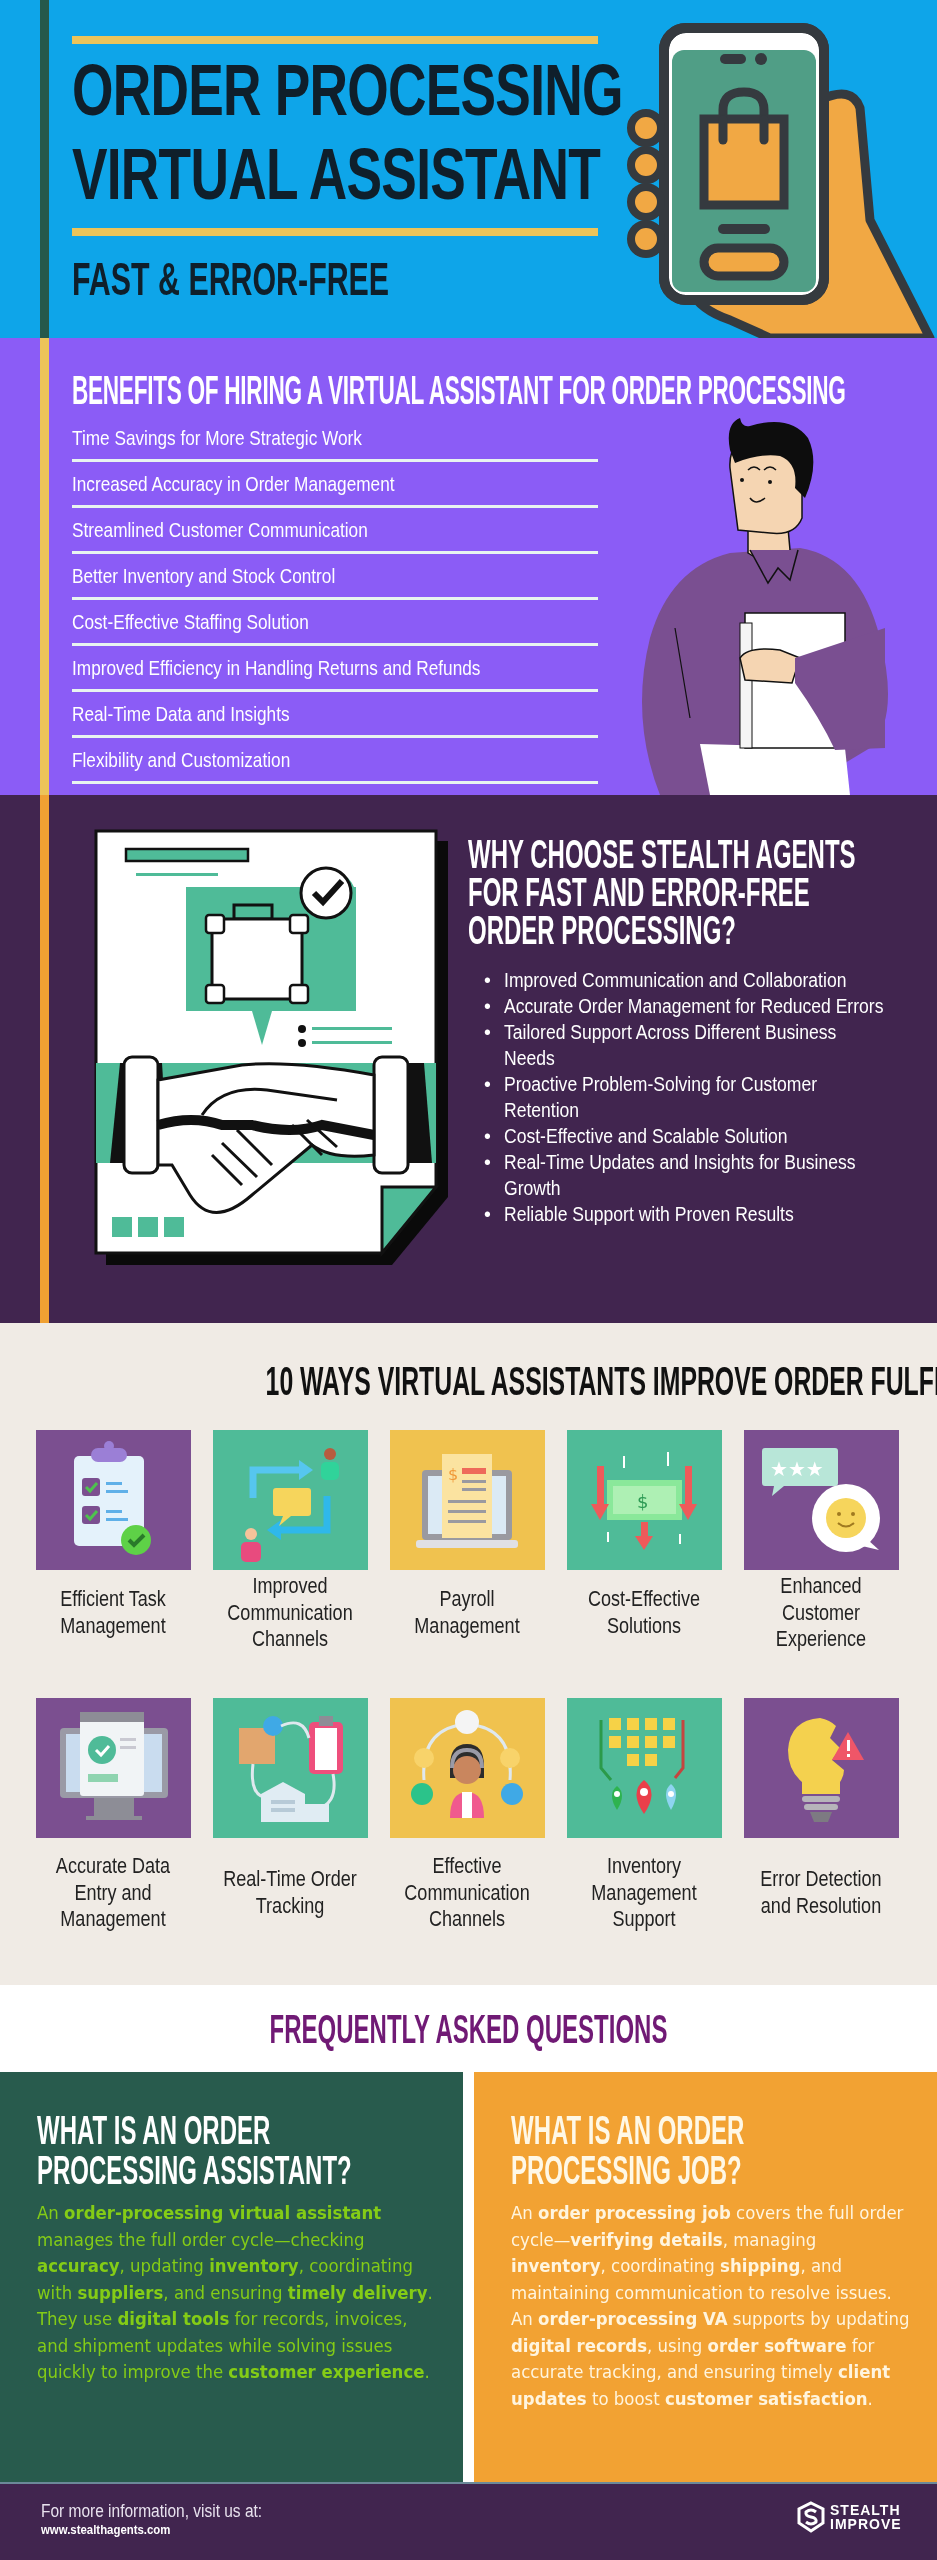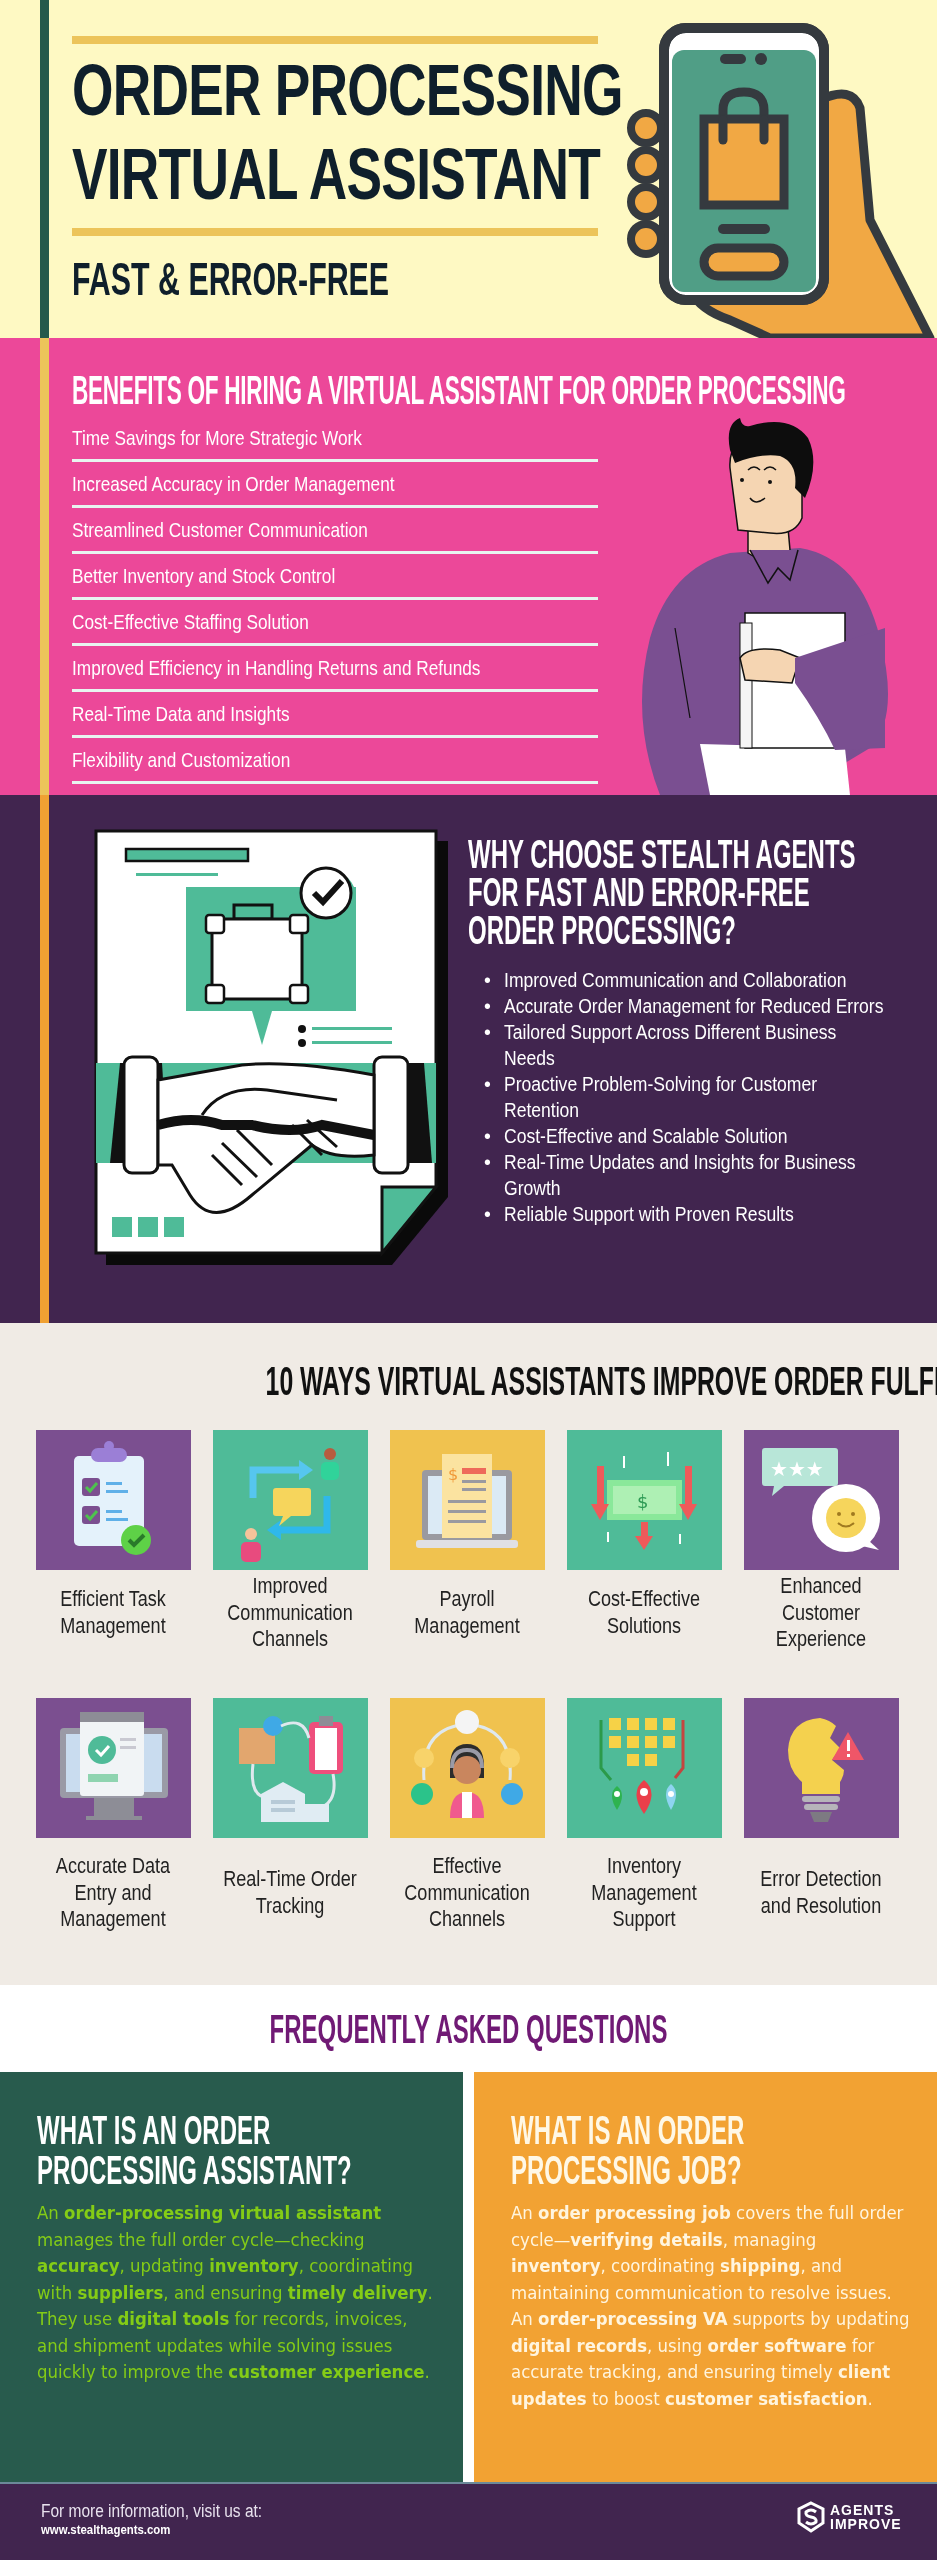--- a/index.html
+++ b/index.html
@@ -1,27 +1,27 @@
 <!DOCTYPE html>
 <html><head>
 <meta charset="utf-8">
 <style>
   * { box-sizing: border-box; margin: 0; padding: 0; }
   body { width: 937px; height: 2560px; background: #ffffff; font-family: "Liberation Sans", sans-serif; overflow: hidden; position: relative; }
 
   
-  .hero { position: absolute; left: 0; top: 0; width: 937px; height: 338px; background: #fef9c3; }
+  .hero { position: absolute; left: 0; top: 0; width: 937px; height: 338px; background: #0ea5e9; }
   .hero .vbar { position: absolute; left: 40px; top: 0; width: 9px; height: 338px; background: #25594b; }
   .hero .rule { position: absolute; left: 72px; width: 526px; height: 8px; background: #ecc45a; }
   .hero .title { position: absolute; left: 72px; font-family: "Liberation Sans", sans-serif; font-weight: 900; color: #0f1f2b; font-size: 72px; line-height: 76px; letter-spacing: -1px; white-space: nowrap; transform: scaleX(0.74); transform-origin: left top; }
   .hero .sub { position: absolute; left: 72px; top: 252px; font-weight: 700; color: #0f1f2b; font-size: 46px; letter-spacing: 0px; transform: scaleX(0.66); transform-origin: left top; white-space: nowrap; }
   .hero svg { position: absolute; left: 620px; top: 20px; }
 
   
-  .benefits { position: absolute; left: 0; top: 338px; width: 937px; height: 457px; background: #ec4899; }
+  .benefits { position: absolute; left: 0; top: 338px; width: 937px; height: 457px; background: #8b5cf6; }
   .benefits .vbar { position: absolute; left: 40px; top: 0; width: 9px; height: 457px; background: #ecc45a; }
   .benefits h2 { position: absolute; left: 72px; top: 30px; color: #fff; font-weight: 700; font-size: 40px; white-space: nowrap; transform: scaleX(0.565); transform-origin: left top; letter-spacing: -0.5px; }
   .benefits ul { position: absolute; left: 72px; top: 78px; width: 526px; list-style: none; }
   .benefits li { height: 46px; border-bottom: 3px solid #e8f4f0; color: #fff; font-size: 21px; padding-top: 10px; white-space: nowrap; }
   .benefits li span { display: inline-block; transform: scaleX(0.82); transform-origin: left top; }
   .benefits svg { position: absolute; left: 630px; top: 80px; }
 
   
   .why { position: absolute; left: 0; top: 795px; width: 937px; height: 528px; background: #41254f; }
   .why .vbar { position: absolute; left: 40px; top: 0; width: 9px; height: 528px; background: #f0a133; }
@@ -419,17 +419,17 @@
 
 <footer class="footer">
   <div class="info"><span>For more information, visit us at:</span></div>
   <div class="url"><span>www.stealthagents.com</span></div>
   <div class="logo">
     <svg width="30" height="32" viewBox="0 0 30 32">
       <path d="M15 2 L27 8 V22 L15 30 L3 22 V8 Z" fill="none" stroke="#fff" stroke-width="3"></path>
       <path d="M20 11 Q15 7 10 11 Q9 15 15 16 Q21 17 20 21 Q15 25 10 21" fill="none" stroke="#fff" stroke-width="3"></path>
     </svg>
     <div class="logo-text">
-      <div>AGENTS</div>
+      <div>STEALTH</div>
       <div>IMPROVE</div>
     </div>
   </div>
 </footer>
 
 </body></html>

